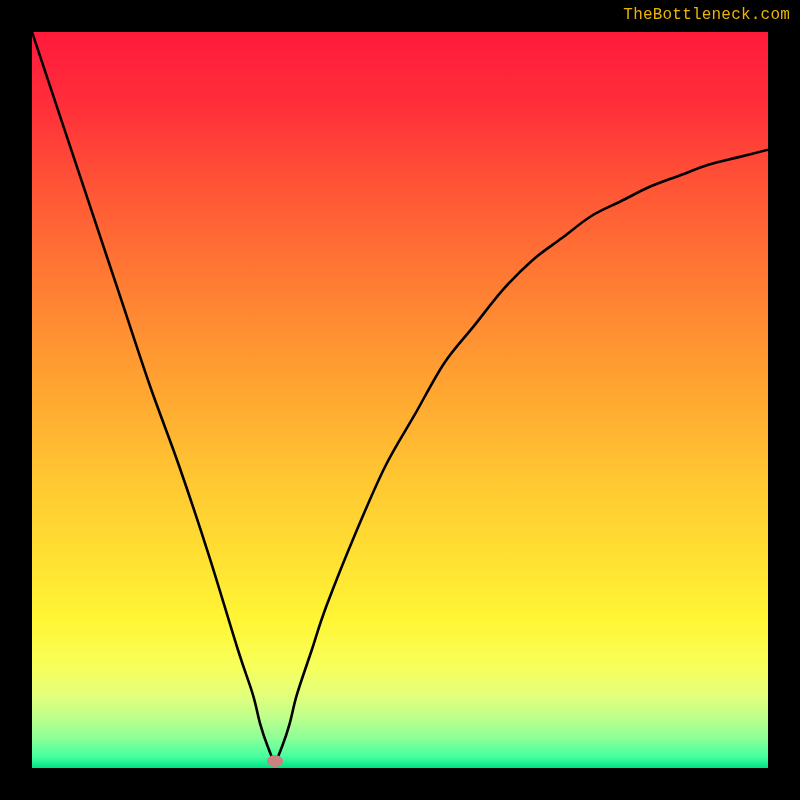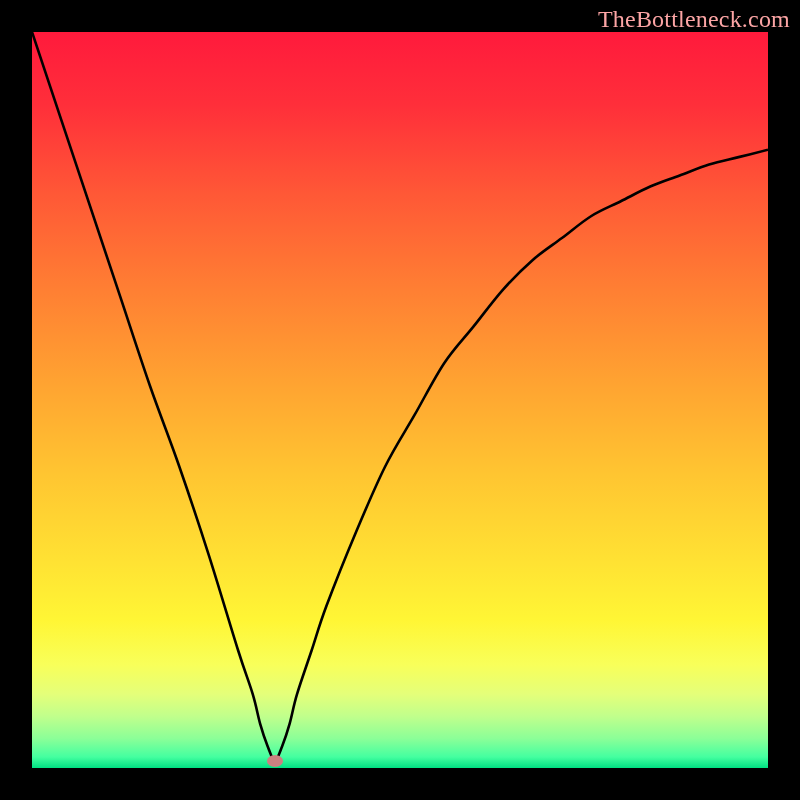--- a/index.html
+++ b/index.html
@@ -42,23 +42,23 @@
     width: 16px;
     height: 12px;
     background: #cc8080;
     border-radius: 50%;
     transform: translate(-50%, -50%);
   }
   .watermark {
     position: absolute;
     top: 6px;
     right: 10px;
-    color: #fca5a5;
-    font-family: Liberation Serif, serif;
-    font-size: 24px;
+    color: #eab308;
+    font-family: Liberation Mono, monospace;
+    font-size: 16px;
     font-weight: 400;
     letter-spacing: 0.2px;
   }
 </style>
 </head>
 <body>
 
 <div class="container">
   <div class="plot-area">
     <svg class="gradient" viewBox="0 0 736 736" preserveAspectRatio="none">

